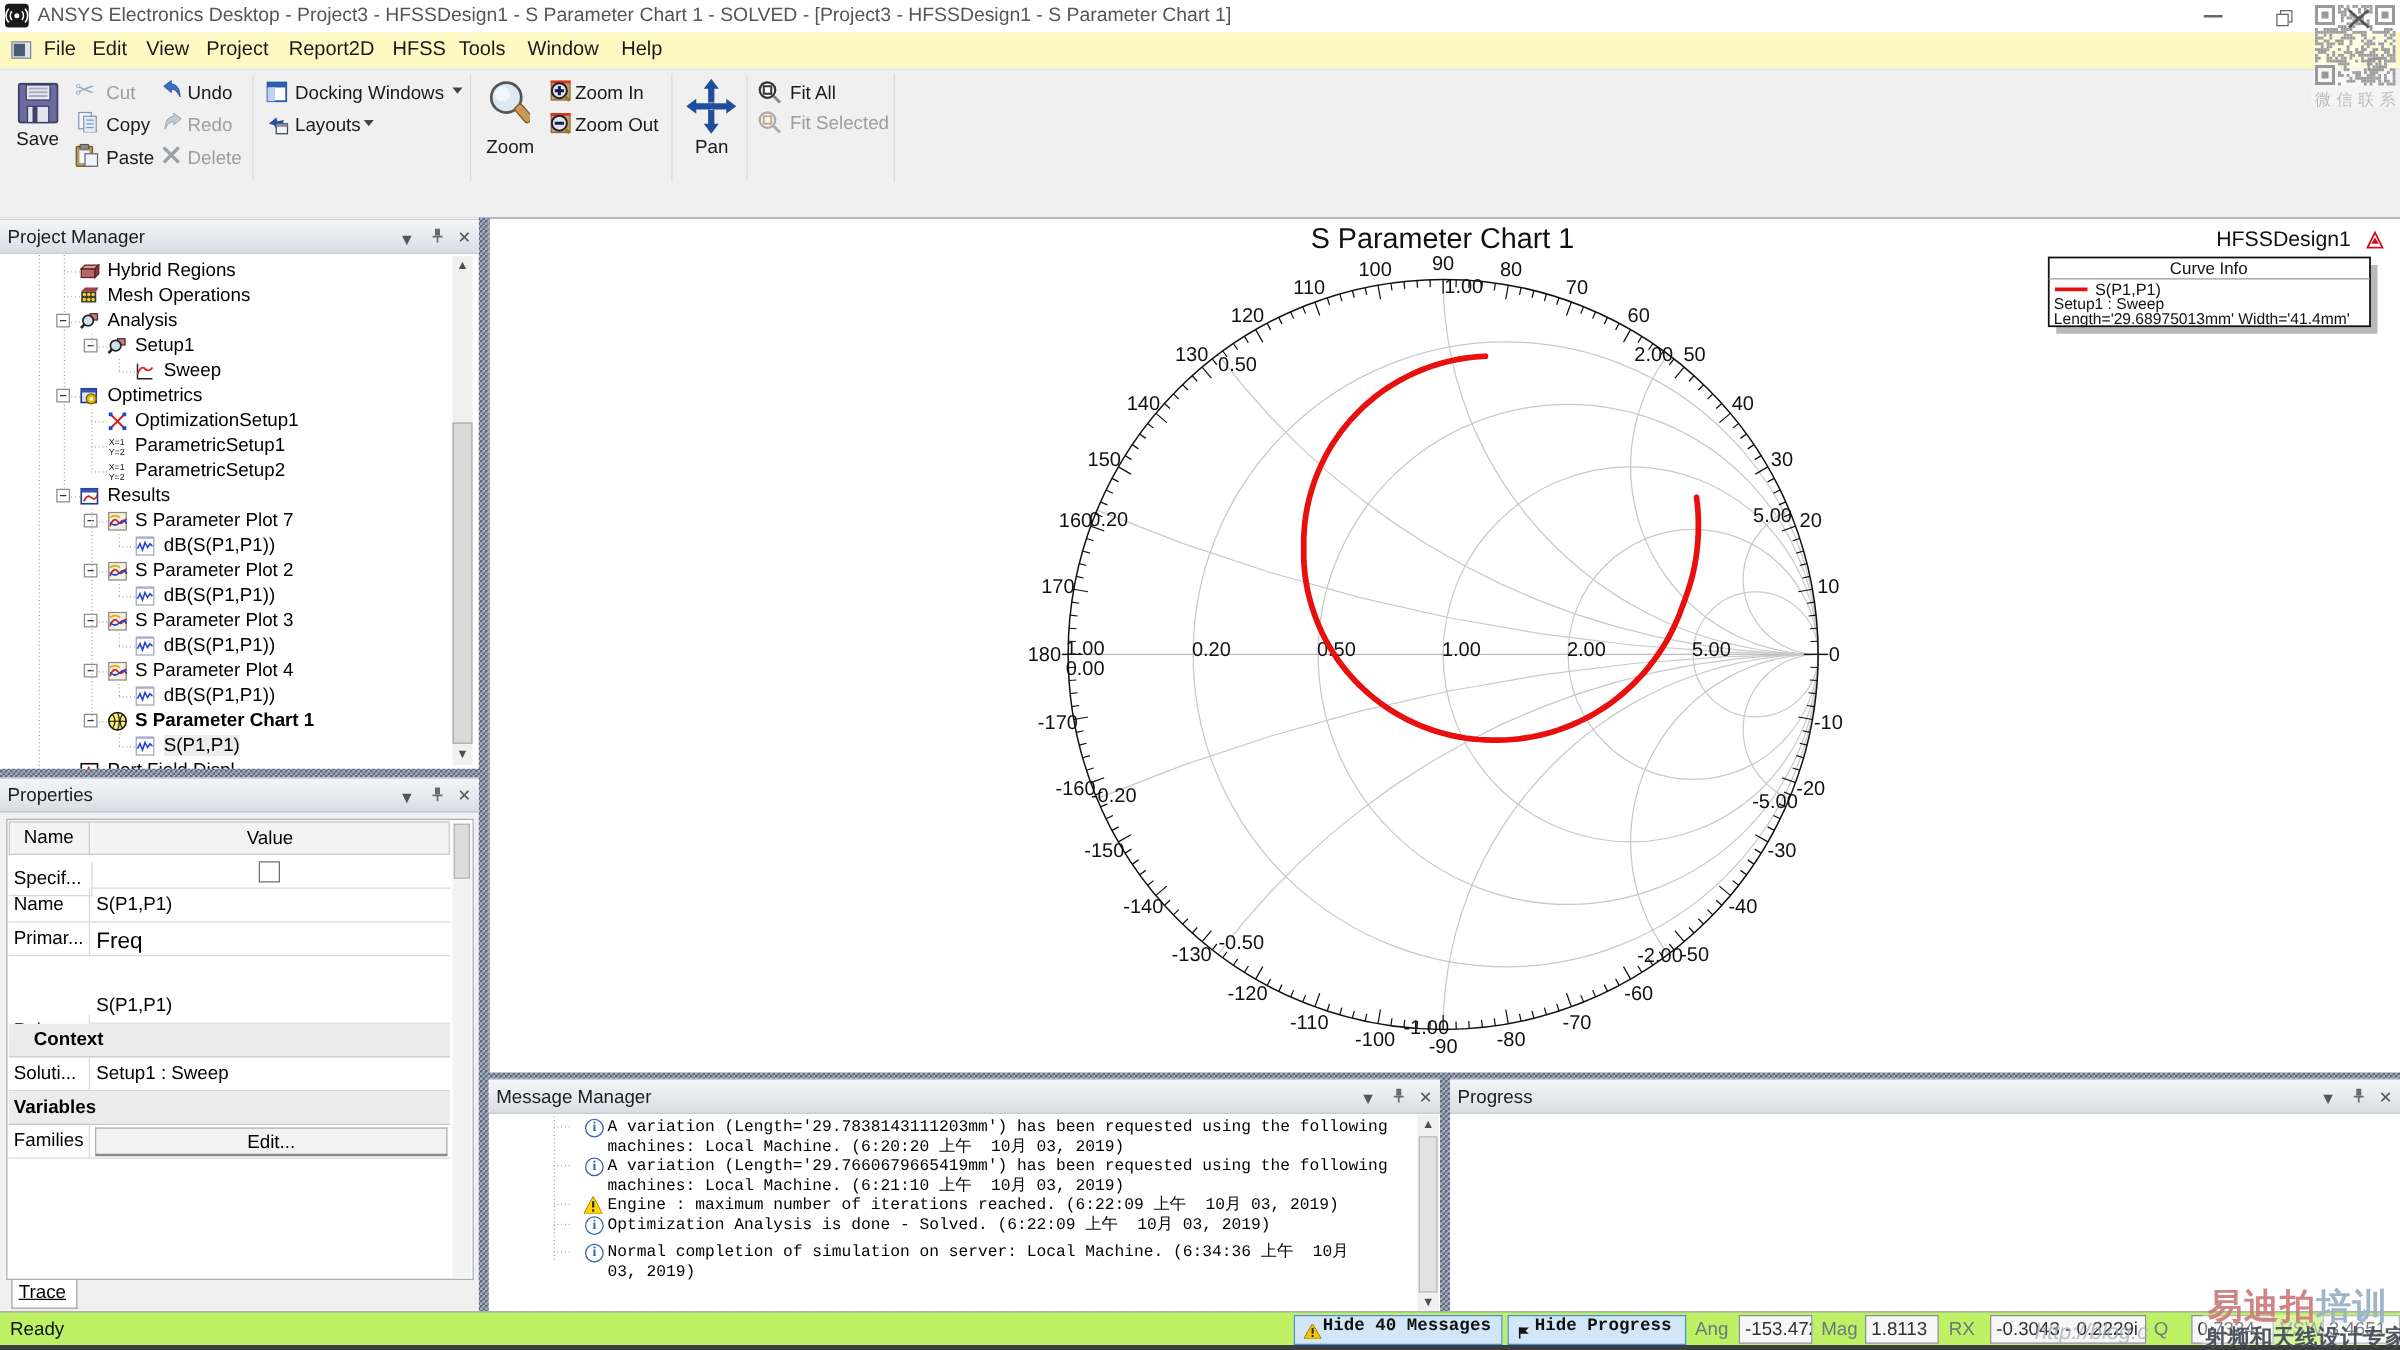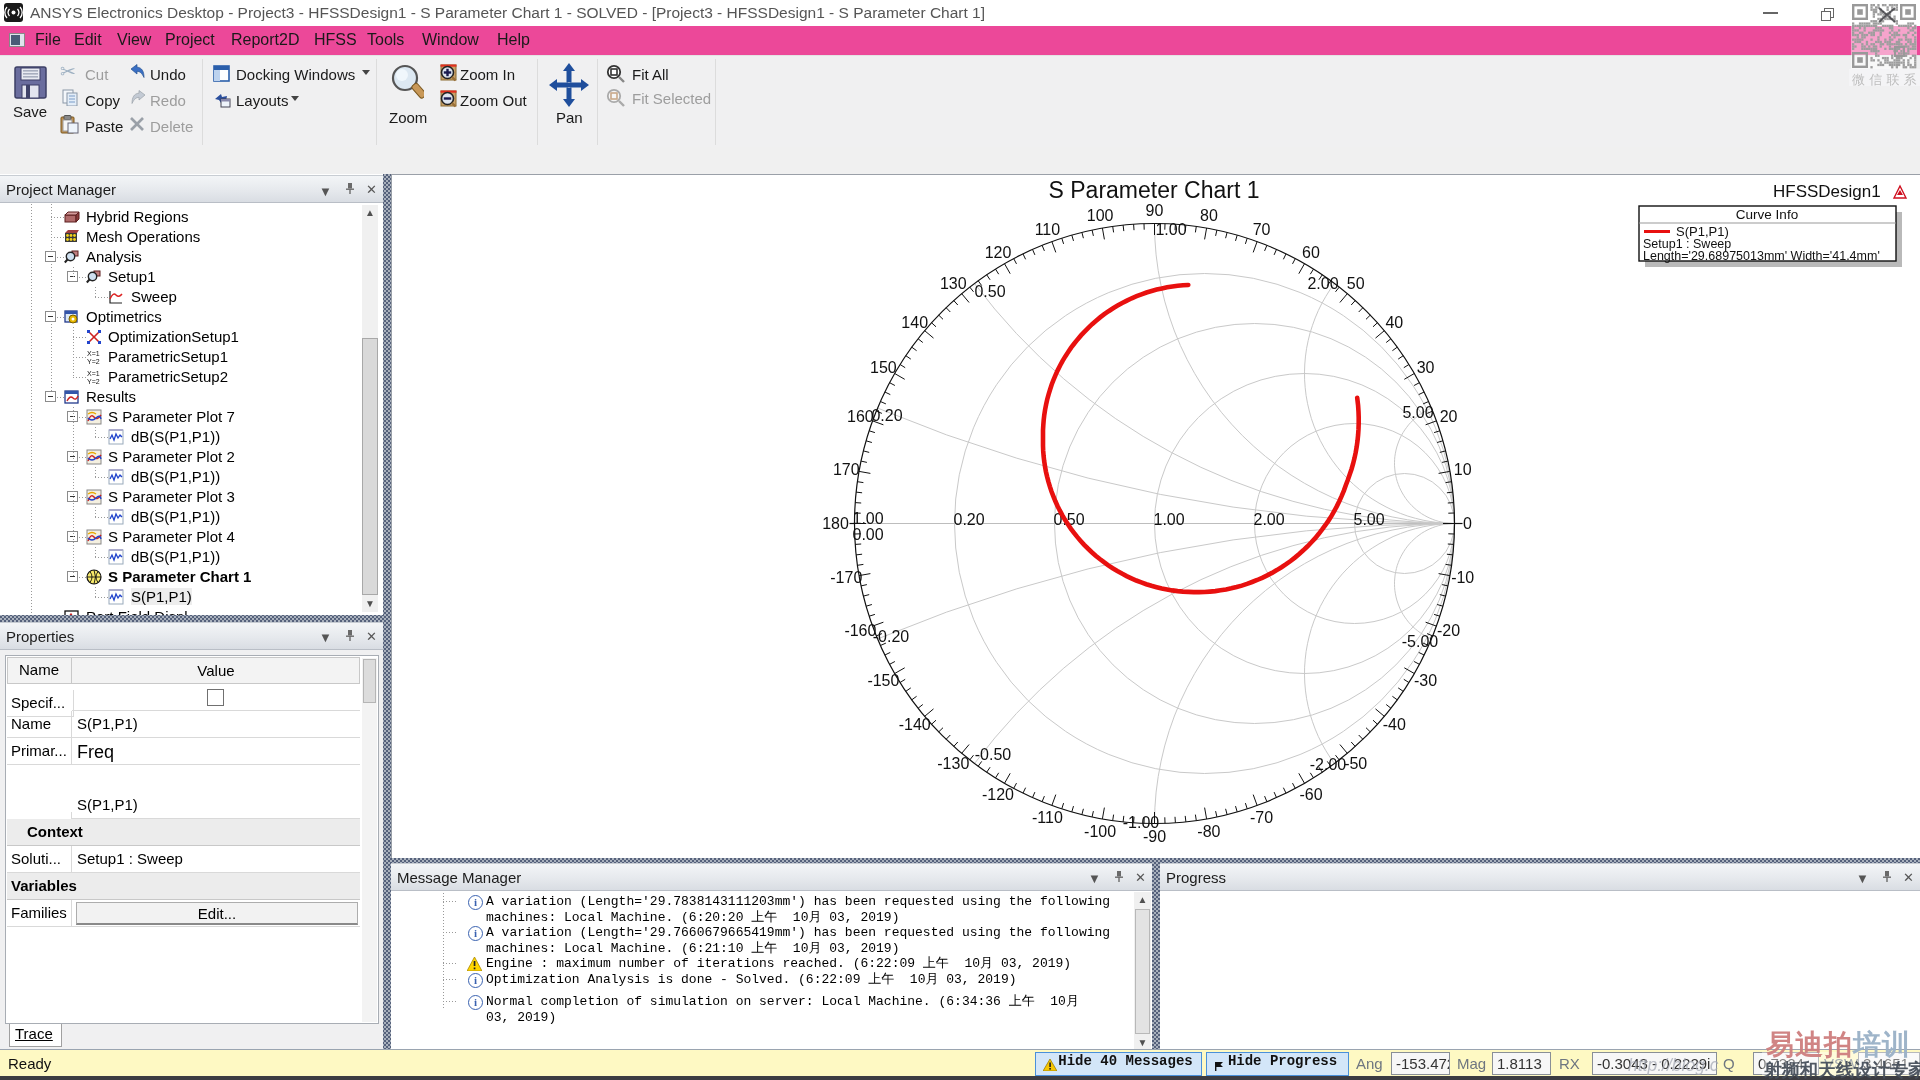--- a/index.html
+++ b/index.html
@@ -3,21 +3,21 @@
 <meta charset="utf-8">
 <style>
 * { margin:0; padding:0; box-sizing:border-box; }
 html,body { width:1920px; height:1080px; overflow:hidden; }
 body { font-family:"Liberation Sans", sans-serif; background:#f0f0f0; position:relative; }
 .abs { position:absolute; }
 
 #titlebar { left:0; top:0; width:1920px; height:26px; background:#ffffff; }
 #titlebar .ttxt { left:30px; top:4px; font-size:15.5px; color:#555; white-space:nowrap; }
 #ansicon { left:4px; top:3px; width:19px; height:19px; background:#1a1a1a; border-radius:3px; }
-#menubar { left:0; top:26px; width:1920px; height:29px; background:#ec4899; }
+#menubar { left:0; top:26px; width:1920px; height:29px; background:#fef9c3; }
 .mitem { position:absolute; top:5px; font-size:16px; color:#1a1a1a; }
 #toolbar { left:0; top:55px; width:1920px; height:92px; background:#f0f0f1; border-top:1px solid #e3e3e3; }
 .tsep { position:absolute; top:3px; width:1px; height:86px; background:#dcdcdc; }
 .tlbl { position:absolute; font-size:15px; color:#1a1a1a; white-space:nowrap; }
 .tdis { color:#9d9d9d; }
 #tabstrip { left:0; top:147px; width:1920px; height:27px; background:#f0f0f1;margin-top:44px; }
 .tab { position:absolute; top:4px; font-size:15px; color:#333; }
 #activetab { left:86px; top:0; width:60px; height:27px; background:#ffffff; border:1px solid #d5d5d5; border-bottom:none; }
 
 .ptitle { height:28px; background:linear-gradient(180deg,#f3f5f7 0%,#e6e9ed 55%,#d9dde3 100%); border-bottom:1px solid #b9bec6; border-top:1px solid #c8cdd3; }
@@ -35,21 +35,21 @@
 .doth { position:absolute; height:1px; background-image:linear-gradient(90deg,#999 1px, transparent 1px); background-size:3px 1px; }
 
 .sbar { position:absolute; background:#f0f0f0; }
 .sthumb { position:absolute; background:#d9d9d9; border:1px solid #a8a8a8; }
 .sarrow { position:absolute; font-size:10px; color:#505050; text-align:center; }
 .psec { background:#ececec; font-weight:bold; }
 
 .msg { position:absolute; font-family:"Liberation Mono", monospace; font-size:13px; line-height:15.5px; color:#000; white-space:pre; }
 .micon { position:absolute; width:15px; height:15px; border-radius:50%; border:1.5px solid #3a62b0; color:#3a62b0; font-size:11px; font-weight:bold; text-align:center; line-height:13px; background:#fff; font-family:"Liberation Serif",serif; }
 
-#statusbar { left:0; top:1049px; width:1920px; height:27px; background:#fef9c3; border-top:1px solid #9aa4b0; }
+#statusbar { left:0; top:1049px; width:1920px; height:27px; background:#bef264; border-top:1px solid #9aa4b0; }
 .sbox { position:absolute; top:2px; height:23px; background:#f7f7f7; border:1px solid #898f96; font-size:15px; color:#333; padding:2px 0 0 4px; overflow:hidden; white-space:nowrap; }
 .slbl { position:absolute; top:5px; font-size:15px; color:#6e7680; }
 .hidebtn { position:absolute; top:2px; height:24px; background:#d3e6f8; border:1px solid #4a90d9; font-family:"Liberation Mono",monospace; font-size:14px; font-weight:bold; color:#111; text-align:center; }
 #bottomstrip { left:0; top:1076px; width:1920px; height:4px; background:#3c3c41; }
 </style>
 </head>
 <body>
 
 <div class="abs" id="titlebar">
   <div class="abs" id="ansicon">

